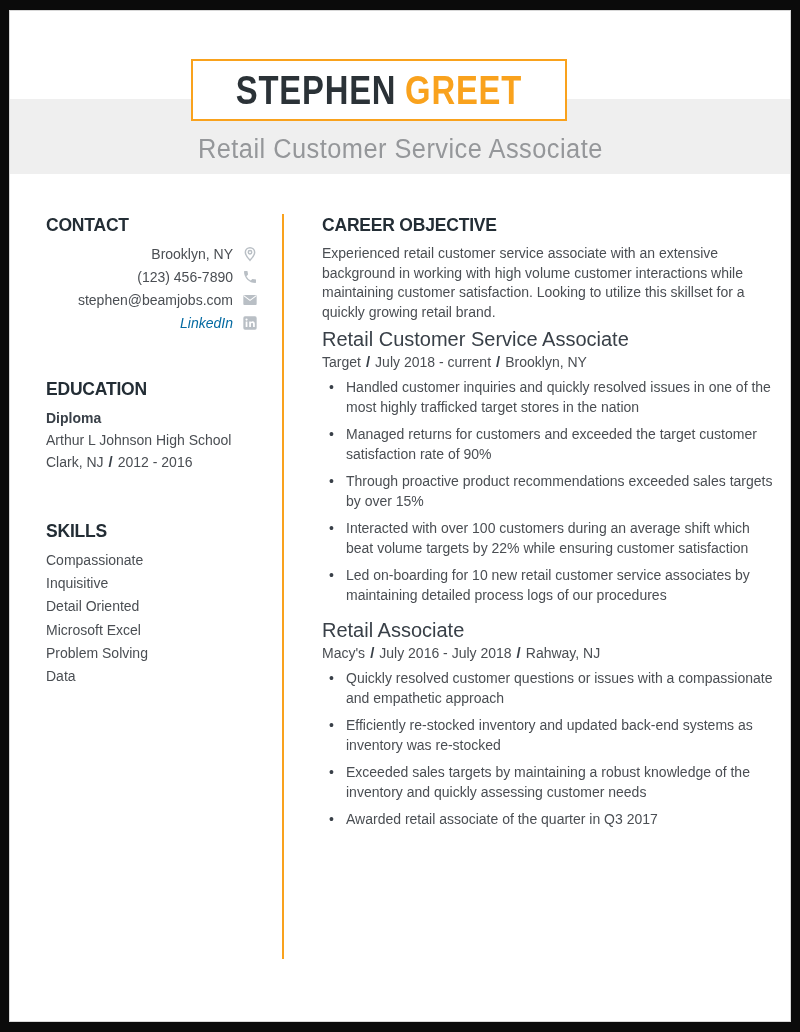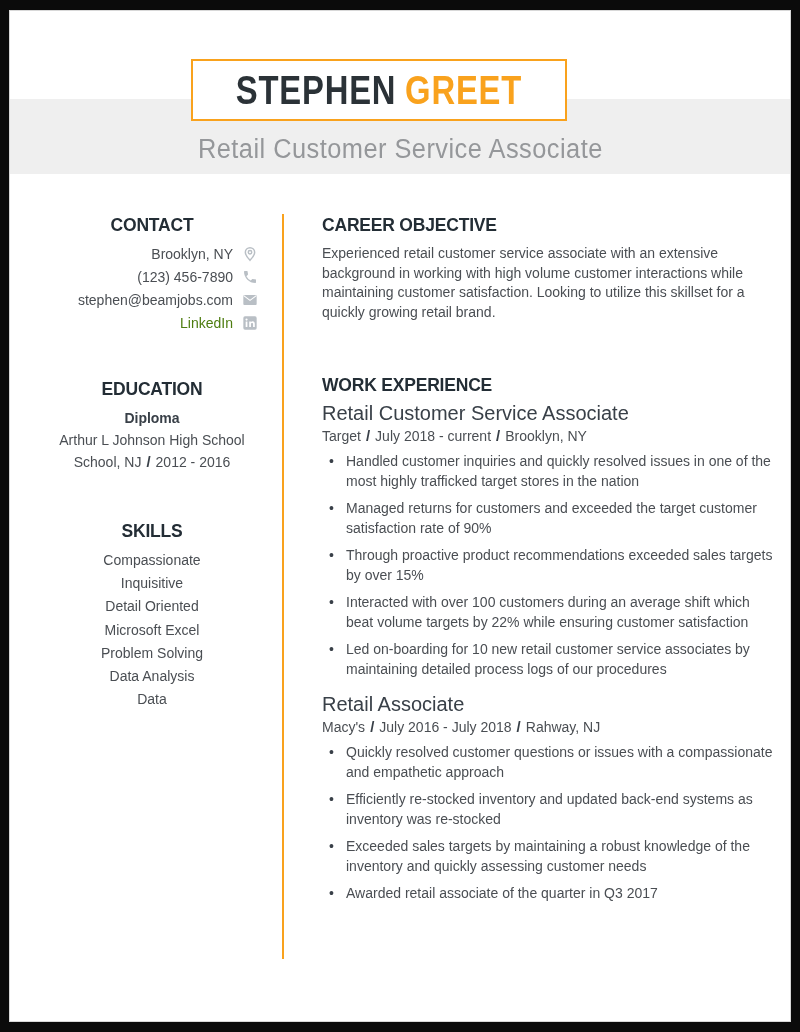--- a/index.html
+++ b/index.html
@@ -28,33 +28,33 @@
     background:#ffffff; border:2px solid #f9a21d; z-index:3;
     display:flex; align-items:center; justify-content:center;
   }
   .name {
     font-size:41px; font-weight:700; color:#2b3237; letter-spacing:1px;
     transform:scaleX(.8); white-space:nowrap; line-height:1;
   }
   .name-last { color:#f9a21d; margin-left:11px; }
   
   .divider { position:absolute; left:272px; top:203px; width:2px; height:745px; background:#f9a21d; }
-  .sidebar { position:absolute; left:36px; top:203px; width:212px; text-align:center; }
+  .sidebar { position:absolute; left:36px; top:203px; width:212px; text-align:left; }
   .main    { position:absolute; left:312px; top:203px; width:453px; }
   h2 {
     font-size:17.5px; font-weight:700; color:#232d35; margin:0;
     letter-spacing:-.2px; line-height:22px;
   }
   
   .contact-list { margin-top:6px; }
   .contact-row {
     display:flex; justify-content:flex-end; align-items:center; gap:9px;
     height:23px; font-size:14px; color:#4a4e53;
   }
-  .contact-row a { color:#4d7c0f; text-decoration:none; }
+  .contact-row a { color:#0369a1; text-decoration:none;font-style:italic; }
   .icon16 { width:16px; height:16px; flex:0 0 16px; display:block; }
   .sec-edu { margin-top:44px; }
   .edu-block { margin-top:7px; font-size:14px; color:#4a4e53; line-height:22px; }
   .edu-degree { font-weight:700; color:#394048; }
   .sec-skills { margin-top:47px; }
   .skills-list { list-style:none; margin:7px 0 0; padding:0; font-size:14px; color:#4a4e53; line-height:23.2px; }
   
   .objective-text { margin:8px 0 0; font-size:14px; line-height:19.5px; color:#4a4e53; }
   .sec-we { margin-top:52px; }
   .role { font-size:20px; font-weight:400; color:#394048; margin:4px 0 0; line-height:26px; }
@@ -118,42 +118,40 @@
             <path d="M10.8 9.8h2.5v1.1c.45-.75 1.4-1.35 2.7-1.35 2.1 0 3.2 1.3 3.2 3.6V18h-2.6v-4.3c0-1.15-.45-1.85-1.4-1.85-1 0-1.8.75-1.8 2.05V18h-2.6V9.8z" fill="#ffffff"></path>
           </svg>
         </div>
       </div>
 
       <h2 class="sec-edu">EDUCATION</h2>
       <div class="edu-block">
         <div class="edu-degree">Diploma</div>
         <div>Arthur L Johnson High School</div>
         <div>
-          <span>School, NJ</span><span class="slash">/</span><span>2012 - 2016</span>
+          <span>Clark, NJ</span><span class="slash">/</span><span>2012 - 2016</span>
         </div>
       </div>
 
       <h2 class="sec-skills">SKILLS</h2>
       <ul class="skills-list">
         <li>Compassionate</li>
         <li>Inquisitive</li>
         <li>Detail Oriented</li>
         <li>Microsoft Excel</li>
         <li>Problem Solving</li>
-        <li>Data Analysis</li>
         <li>Data</li>
       </ul>
     </div>
 
     <div class="main">
 
       <h2>CAREER OBJECTIVE</h2>
       <p class="objective-text">Experienced retail customer service associate with an extensive background in working with high volume customer interactions while maintaining customer satisfaction. Looking to utilize this skillset for a quickly growing retail brand.</p>
 
-      <h2 class="sec-we">WORK EXPERIENCE</h2>
 
       <div>
         <h3 class="role">Retail Customer Service Associate</h3>
         <div class="meta">
           <span>Target</span><span class="slash">/</span><span>July 2018 - current</span><span class="slash">/</span><span>Brooklyn, NY</span>
         </div>
         <ul class="bullets">
           <li>Handled customer inquiries and quickly resolved issues in one of the most highly trafficked target stores in the nation</li>
           <li>Managed returns for customers and exceeded the target customer satisfaction rate of 90%</li>
           <li>Through proactive product recommendations exceeded sales targets by over 15%</li>

